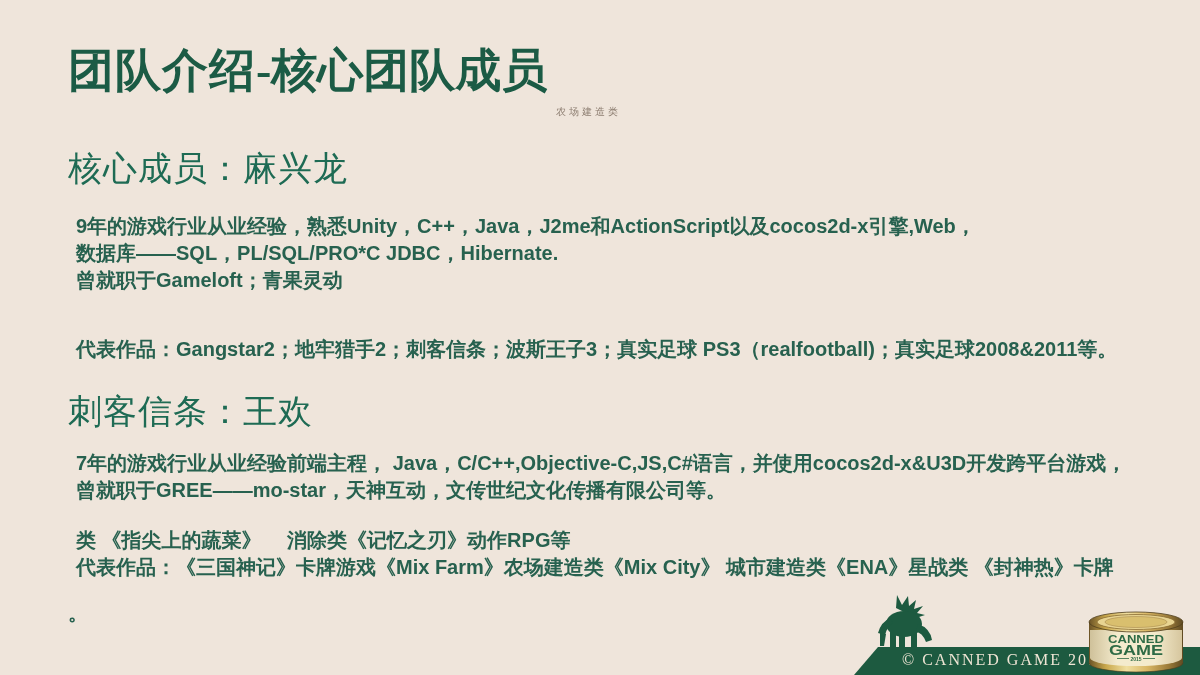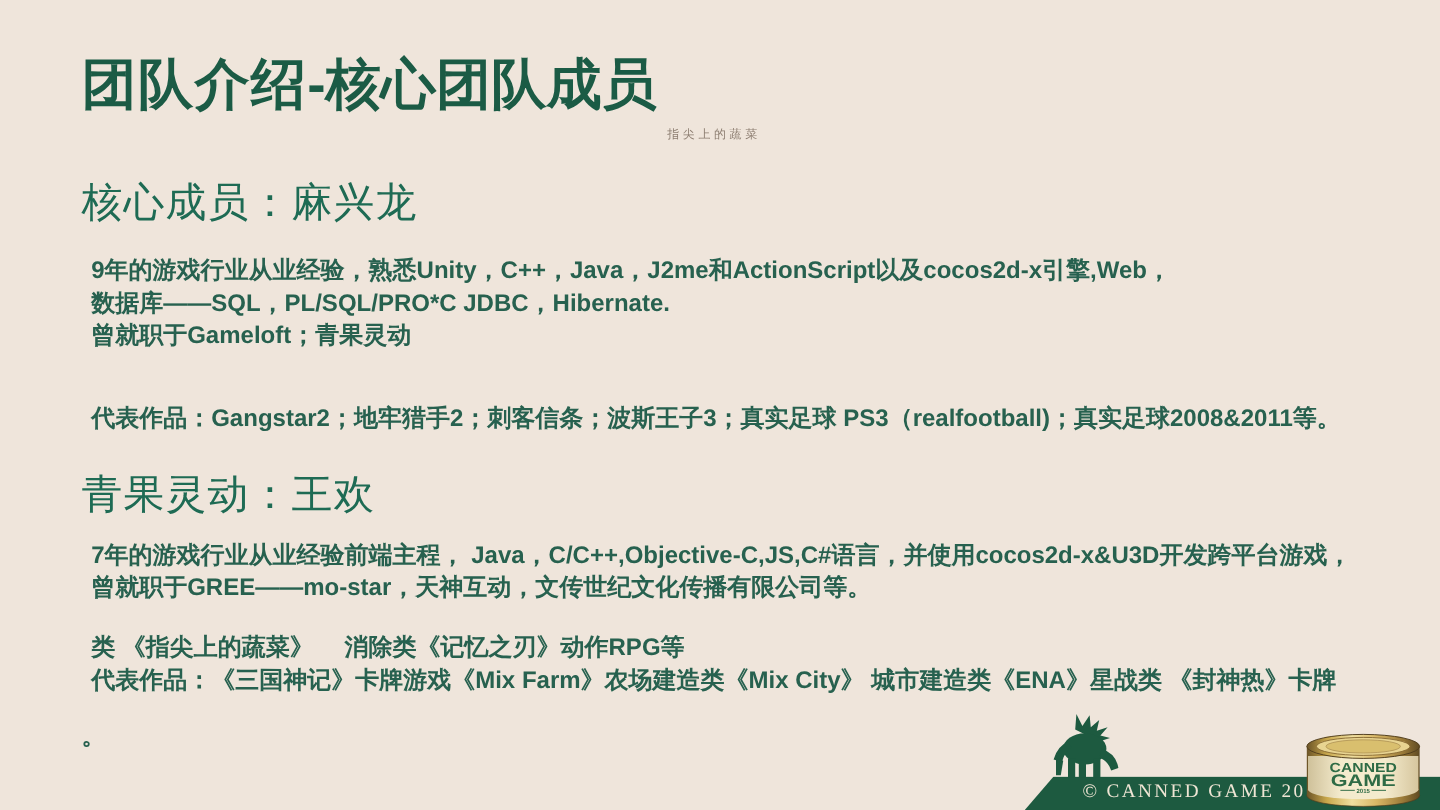--- a/index.html
+++ b/index.html
@@ -4,21 +4,21 @@
 <style>
   html,body { margin:0; padding:0; background:#d8d0c6; }
   .slide {
     position:relative; width:1200px; height:675px;
     background:#EFE5DB; overflow:hidden;
     font-family:"Liberation Sans","DejaVu Sans",sans-serif;
   }
   .title-row {
     position:absolute; left:68px; top:40px;
     display:flex; align-items:center;
-    color:#1B5B45; font-weight:bold;
+    color:#1B5B45; font-weight:bold;font-family:Liberation Serif, serif;
   }
   .title-main { font-size:46px; letter-spacing:1px; }
   .title-sub  { font-size:46px; }
   .watermark {
     position:absolute; left:556px; top:105px;
     font-size:10px; color:#8D7E71; letter-spacing:3px;
   }
   .member-heading {
     position:absolute; left:68px;
     color:#1E6B54; font-size:34px; font-weight:400; letter-spacing:1px;
@@ -59,35 +59,35 @@
 </head>
 <body>
 
 <div class="slide">
 
   <div class="title-row">
     <span class="title-main">团队介绍</span>
       <span class="title-sub">-核心团队成员</span>
   </div>
 
-  <div class="watermark">指尖上的蔬菜</div>
+  <div class="watermark">农场建造类</div>
 
   <div class="member-heading heading-1">核心成员：麻兴龙</div>
 
   <div class="bodytext exp-1">
     <div>9年的游戏行业从业经验，熟悉Unity，C++，Java，J2me和ActionScript以及cocos2d-x引擎,Web，</div>
     <div>数据库——SQL，PL/SQL/PRO*C JDBC，Hibernate.</div>
     <div>曾就职于Gameloft；青果灵动</div>
   </div>
 
   <div class="bodytext works-1">
     <div>代表作品：Gangstar2；地牢猎手2；刺客信条；波斯王子3；真实足球 PS3（realfootball)；真实足球2008&amp;2011等。</div>
   </div>
 
-  <div class="member-heading heading-2">青果灵动：王欢</div>
+  <div class="member-heading heading-2">刺客信条：王欢</div>
 
   <div class="bodytext exp-2">
     <div>7年的游戏行业从业经验前端主程， Java，C/C++,Objective-C,JS,C#语言，并使用cocos2d-x&amp;U3D开发跨平台游戏，</div>
     <div>曾就职于GREE——mo-star，天神互动，文传世纪文化传播有限公司等。</div>
   </div>
 
   <div class="bodytext works-2">
     <div>类 《指尖上的蔬菜》　 消除类《记忆之刃》动作RPG等</div>
     <div>代表作品：《三国神记》卡牌游戏《Mix Farm》农场建造类《Mix City》 城市建造类《ENA》星战类 《封神热》卡牌</div>
   </div>

